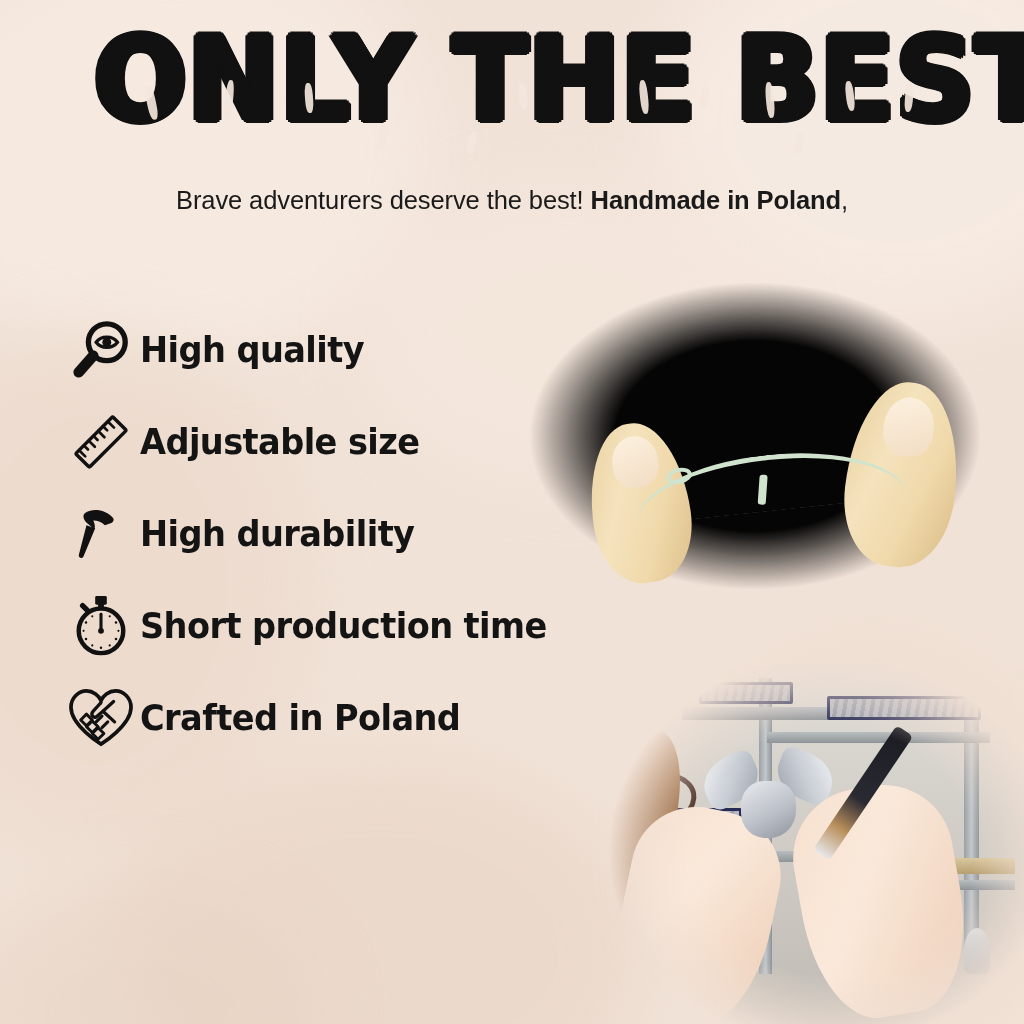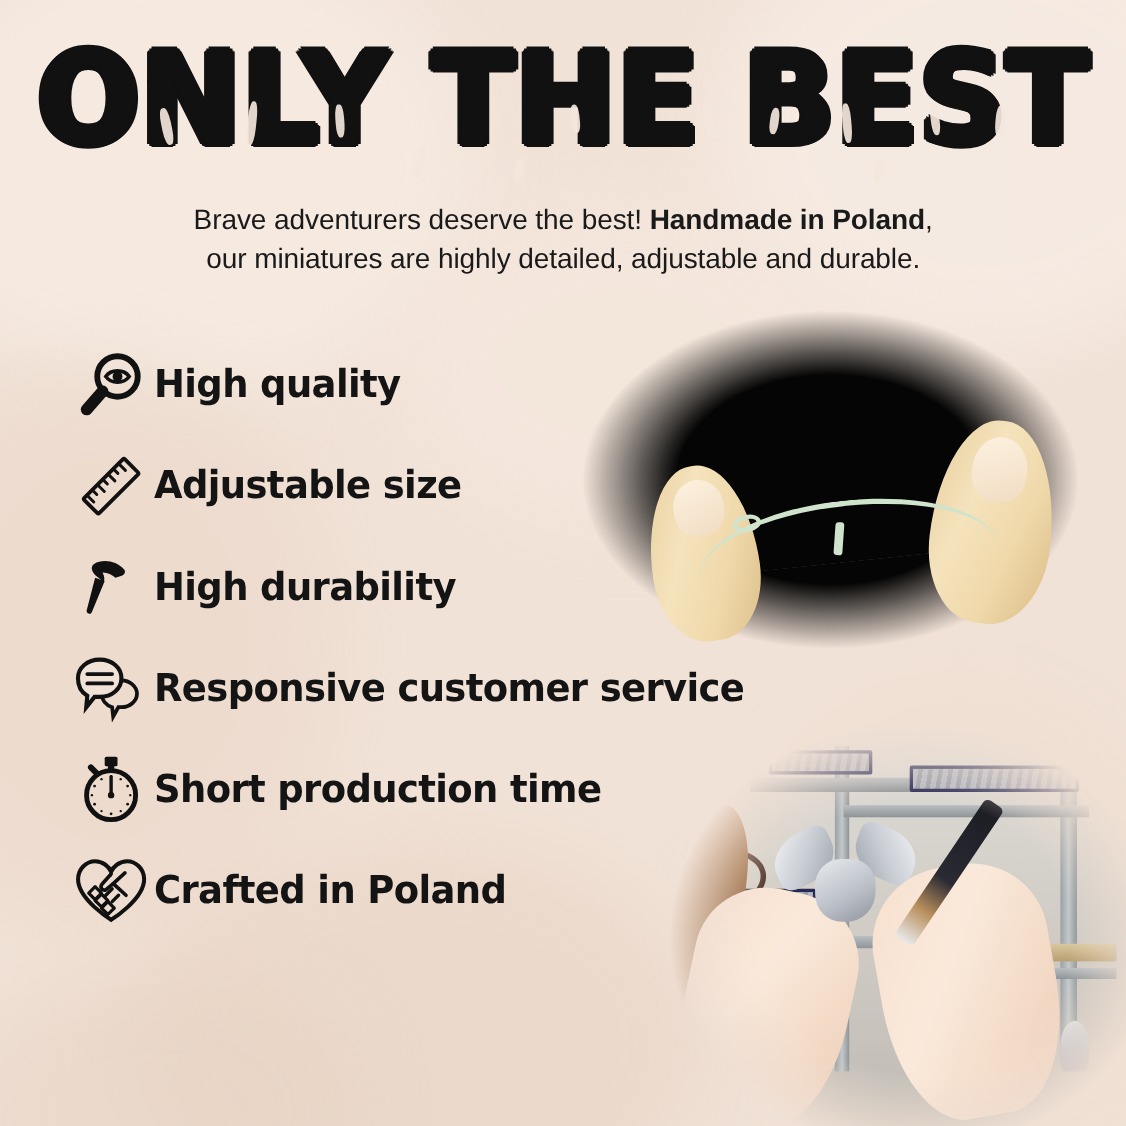--- a/index.html
+++ b/index.html
@@ -23,22 +23,22 @@
   .b1 { left:-90px;  top:-60px;  width:520px; height:420px; background:#f6ebe2; opacity:.85; }
   .b2 { left:-120px; top:330px;  width:430px; height:520px; background:#ead7c8; opacity:.55; }
   .b3 { left:120px;  top:760px;  width:520px; height:380px; background:#e8d4c4; opacity:.6; }
   .b4 { right:-110px;top:-80px;  width:480px; height:400px; background:#f7ece4; opacity:.8; }
   .b5 { right:-60px; top:620px;  width:420px; height:460px; background:#efddd0; opacity:.5; }
   .b6 { left:360px;  top:180px;  width:420px; height:300px; background:#f5e8de; opacity:.7; }
   .b7 { left:-40px;  top:880px;  width:360px; height:260px; background:#e6d2c2; opacity:.5; }
 
   
   .title-wrap {
-    position:absolute; left:0; right:0; top:40px;
-    text-align:center;
+    position:absolute; left:0; right:0; top:28px;
+    text-align:right;
   }
   .title {
     display:inline-block;
     position:relative;
     font-family:"DejaVu Sans", sans-serif;
     font-weight:700;
     font-size:103px;
     line-height:1;
     letter-spacing:1px;
     color:#111111;
@@ -286,21 +286,20 @@
     <span class="gloss" style="left:640px; top:52px;  width:8px;  height:34px; transform:rotate(-6deg);"></span>
     <span class="gloss" style="left:700px; top:58px;  width:8px;  height:24px; transform:rotate(8deg);"></span>
     <span class="gloss" style="left:766px; top:54px;  width:8px;  height:36px; transform:rotate(-5deg);"></span>
     <span class="gloss" style="left:795px; top:104px; width:8px;  height:22px; transform:rotate(12deg);"></span>
     <span class="gloss" style="left:846px; top:53px;  width:8px;  height:30px; transform:rotate(-7deg);"></span>
     <span class="gloss" style="left:905px; top:56px;  width:8px;  height:28px; transform:rotate(5deg);"></span>
   </div>
 
   <div class="subtitle">
     <div><span>Brave adventurers deserve the best! </span><b>Handmade in Poland</b><span>,</span></div>
-    <div>our miniatures are highly detailed, adjustable and durable.</div>
   </div>
 
   <div class="features">
 
     <div class="feature">
       <span class="f-icon">
         <svg width="62" height="62" viewBox="0 0 64 64">
           <circle cx="38" cy="24" r="19" fill="none" stroke="#111" stroke-width="5.5"></circle>
           <path d="M24 38 L9 55" stroke="#111" stroke-width="11" stroke-linecap="round"></path>
           <path d="M27 24 C32 17, 44 17, 49 24 C44 31, 32 31, 27 24 Z" fill="none" stroke="#111" stroke-width="3.4"></path>
@@ -325,30 +324,20 @@
     <div class="feature">
       <span class="f-icon">
         <svg width="62" height="62" viewBox="0 0 64 64">
           <path d="M16 10 C24 5, 37 7, 44 15 C46 17, 45 20, 42 21 L36 23 C33 20, 29 18, 24 18 C26 22, 26 25, 25 27 L19 22 C14 18, 12 13, 16 10 Z" fill="#111"></path>
           <path d="M26 26 L14 55 C13 58, 9 57, 9 54 L17 23 Z" fill="#111"></path>
         </svg>
       </span>
       <span class="f-label">High durability</span>
     </div>
 
-    <div class="feature">
-      <span class="f-icon">
-        <svg width="64" height="62" viewBox="0 0 68 64">
-          <path d="M44 24 C52 24, 59 30, 59 37 C59 44, 52 50, 44 50 L41 50 L36 59 L35 50 C29 48, 25 43, 25 37 C25 30, 33 24, 44 24 Z" fill="none" stroke="#111" stroke-width="3.6"></path>
-          <path d="M23 4 C35 4, 44 12, 44 22 C44 32, 35 40, 23 40 L18 40 L10 50 L11 39 C6 36, 2 30, 2 22 C2 12, 11 4, 23 4 Z" fill="#f1e2d7" stroke="#111" stroke-width="4"></path>
-          <path d="M11 18 h24 M11 27 h24" stroke="#111" stroke-width="3.6" stroke-linecap="round"></path>
-        </svg>
-      </span>
-      <span class="f-label">Responsive customer service</span>
-    </div>
 
     <div class="feature">
       <span class="f-icon">
         <svg width="62" height="64" viewBox="0 0 64 66">
           <circle cx="32" cy="38" r="23" fill="none" stroke="#111" stroke-width="4.6"></circle>
           <rect x="26" y="2" width="12" height="9" rx="1.5" fill="#111"></rect>
           <rect x="29" y="9" width="6" height="6" fill="#111"></rect>
           <path d="M13 12 L19 18" stroke="#111" stroke-width="5.5" stroke-linecap="round"></path>
           <path d="M32 38 V21" stroke="#111" stroke-width="3.2" stroke-linecap="round"></path>
           <circle cx="32" cy="38" r="3" fill="#111"></circle>

